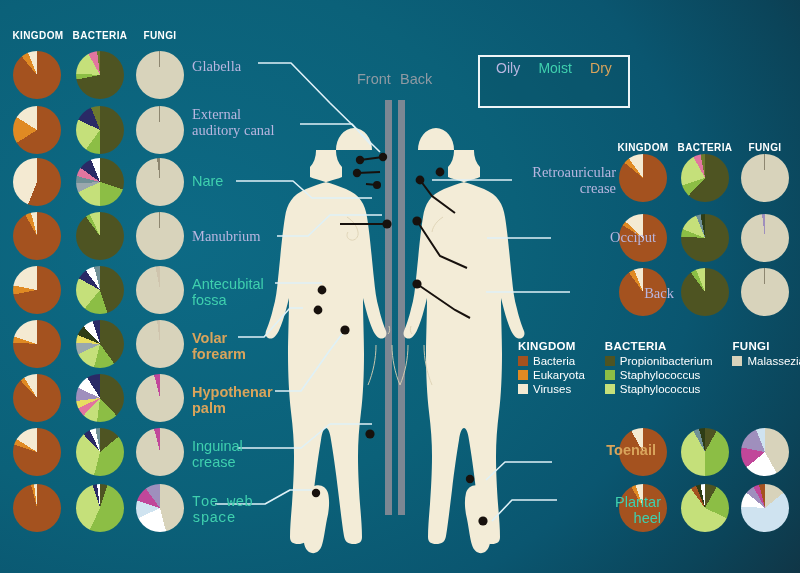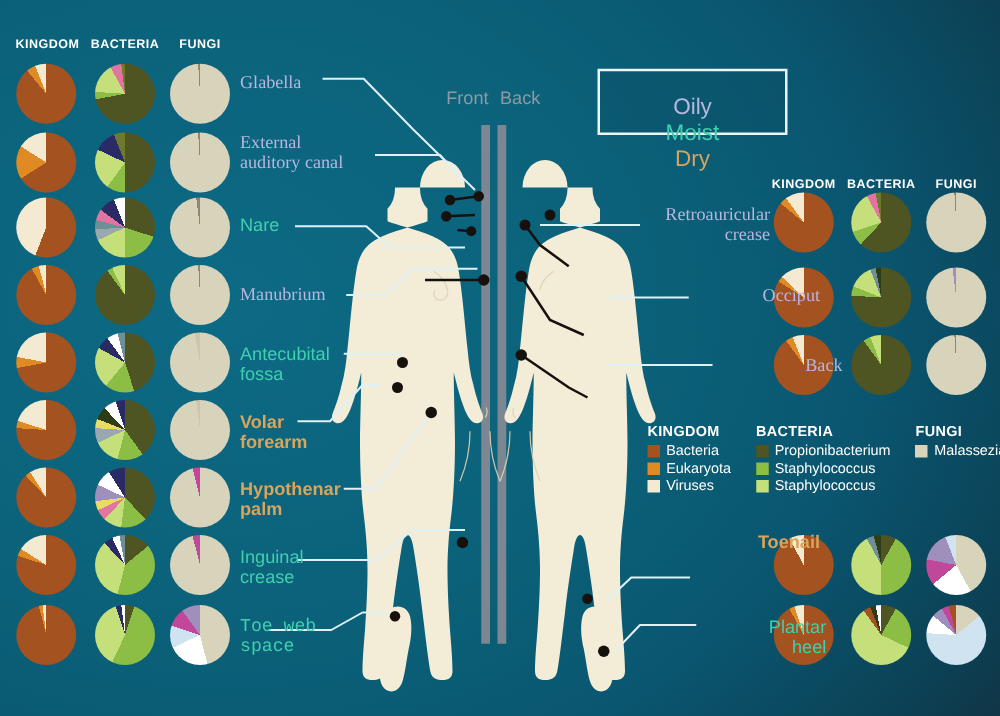--- a/index.html
+++ b/index.html
@@ -61,24 +61,23 @@
     color: #ffffff;
     font-size: 13.5px;
     text-align: center;
     margin-top: 5px;
     letter-spacing: 0.1px;
   }
   #site-char-box .row {
     display: flex;
     justify-content: space-around;
     align-items: center;
-    margin-top: 18px;
+    margin-top: 3px;
     padding: 0 7px;
-    font-size: 18px;
-    flex-direction: column;
+    font-size: 14px;
   }
 
   
   #taxa-legend {
     position: absolute;
     left: 518px; top: 340px;
     display: flex;
     gap: 20px;
     color: #ffffff;
   }
@@ -346,18 +345,18 @@
       <div class="site-label dry" style="left: 192px; top: 384px;">Hypothenar
 palm</div>
       <div class="site-label moist" style="left: 192px; top: 438px;">Inguinal
 crease</div>
       <div class="site-label moist" style="left: 192px; top: 494px; font-family: Liberation Mono, monospace;">Toe web
 space</div>
       <div class="site-label oily" style="left: auto; top: 164px; text-align: right; right: 184px; width: 100px;">Retroauricular
 crease</div>
       <div class="site-label oily" style="left: auto; top: 229px; text-align: right; right: 144px; width: 100px;">Occiput</div>
       <div class="site-label oily" style="left: auto; top: 285px; text-align: right; right: 126px; width: 100px;">Back</div>
-      <div class="site-label dry" style="left: auto; top: 426px; text-align: right; right: 144px; width: 100px;">Toenail</div>
+      <div class="site-label dry" style="left: auto; top: 442px; text-align: right; right: 144px; width: 100px;">Toenail</div>
       <div class="site-label moist" style="left: auto; top: 494px; text-align: right; right: 139px; width: 100px;">Plantar
 heel</div>
     </div>
 
 </div>
 
 </body></html>

